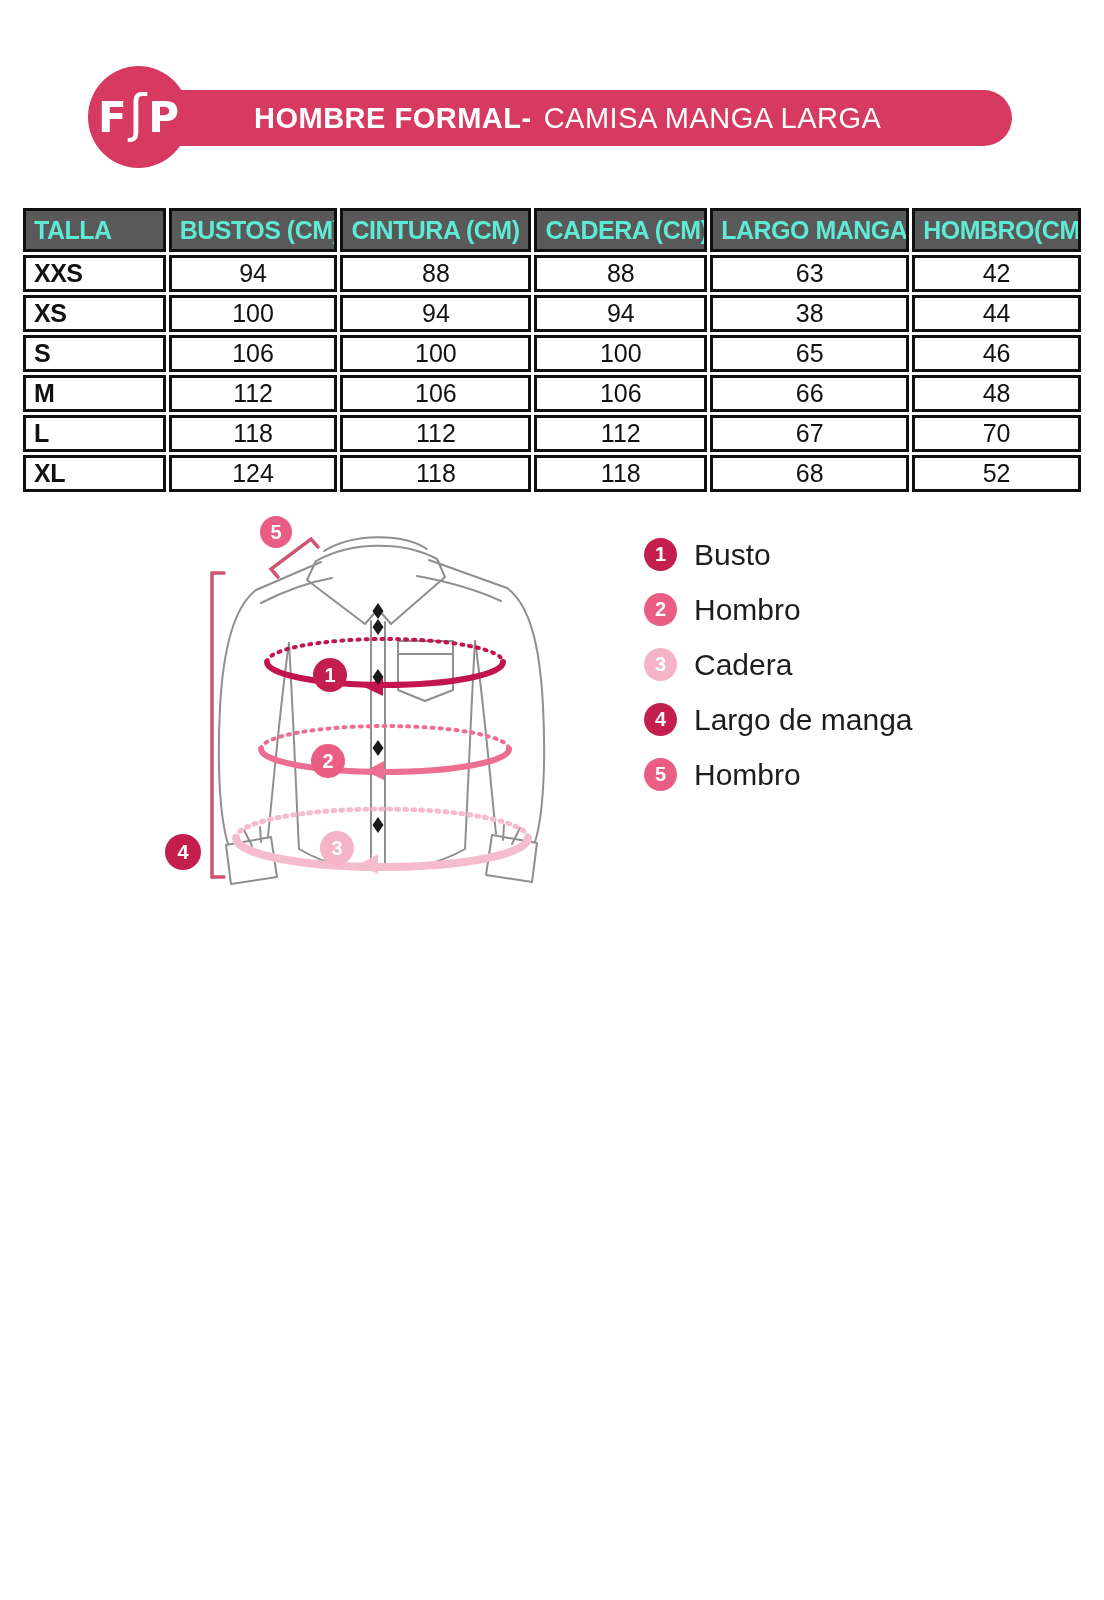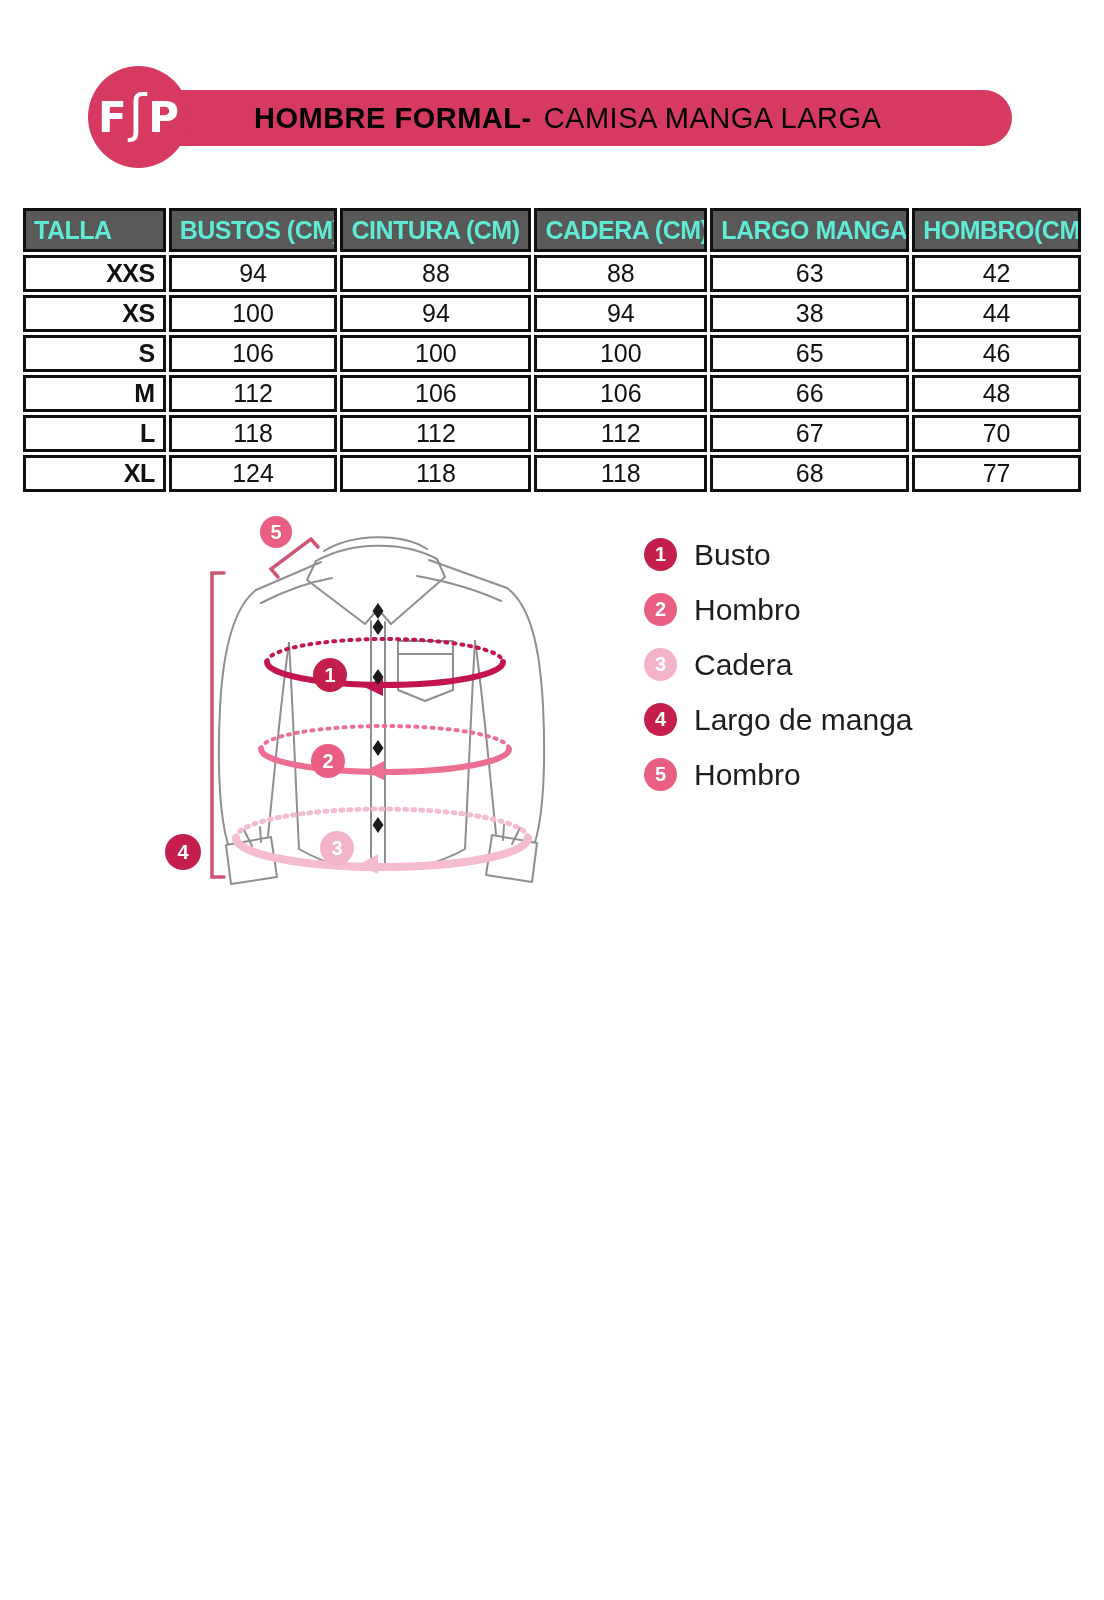--- a/index.html
+++ b/index.html
@@ -2,37 +2,37 @@
 <html style="--brand-pink: #d63a60; --table-header-bg: #595959; --table-border: #101010; --shirt-outline: #8f8f8f; --ink: #1d1d1f;"><head>
 <meta charset="utf-8">
 <style>
   html,body{margin:0;padding:0;background:#fff;}
   .page{position:relative;width:1104px;height:1600px;background:#fff;overflow:hidden;
         font-family:"Liberation Sans",sans-serif;color:#111;}
 
   
   .title-bar{position:absolute;left:150px;top:90px;width:862px;height:56px;
              background:var(--brand-pink);border-radius:28px;display:flex;align-items:center;
-             box-sizing:border-box;padding-left:104px;color:#000000;font-size:29px;letter-spacing:.5px;}
+             box-sizing:border-box;padding-left:104px;color:#ffffff;font-size:29px;letter-spacing:.5px;}
   .title-bold{font-weight:700;margin-right:12px;}
   .title-reg{font-weight:400;text-align:right;}
   .logo{position:absolute;left:88px;top:66px;width:101px;height:102px;border-radius:50%;
         background:var(--brand-pink);display:flex;align-items:center;justify-content:center;
         color:#fff;z-index:2;font-family:"DejaVu Sans",sans-serif;}
   .logo .lf,.logo .lp{font-size:42px;font-weight:700;}
   .logo .ls{font-size:52px;font-weight:400;margin:0 2px;position:relative;top:-4px;}
 
   
   table.size-table{position:absolute;left:20px;top:205px;width:1064px;
                    border-collapse:separate;border-spacing:3px 3px;table-layout:fixed;}
   .size-table th,.size-table td{border:3px solid var(--table-border);background:#fff;overflow:hidden;white-space:nowrap;}
   .size-table thead th{background:var(--table-header-bg);color:#5eead4;text-align:left;
                        font-size:25px;font-weight:700;letter-spacing:-.5px;
                        height:32px;padding:3px 2px 3px 8px;}
-  .size-table tbody th{text-align:right;font-weight:700;font-size:25px;letter-spacing:-.5px;
+  .size-table tbody th{text-align:left;font-weight:700;font-size:25px;letter-spacing:-.5px;
                        padding:0 8px;height:27px;}
   .size-table tbody td{text-align:center;font-size:25px;font-weight:400;height:27px;line-height:27px;padding:2px;}
 
   
   .shirt-svg{position:absolute;left:160px;top:500px;}
   .shirt-lines{stroke:var(--shirt-outline);}
   .badge-num{font-family:"Liberation Sans",sans-serif;font-size:20px;font-weight:700;fill:#fff;text-anchor:middle;}
 
   
   .legend{position:absolute;left:644px;top:538px;}
@@ -115,21 +115,21 @@
           <td>112</td>
           <td>67</td>
           <td>70</td>
         </tr>
         <tr>
           <th>XL</th>
           <td>124</td>
           <td>118</td>
           <td>118</td>
           <td>68</td>
-          <td>77</td>
+          <td>52</td>
         </tr>
       </tbody>
   </table>
 
   <svg class="shirt-svg" width="420" height="400" viewBox="0 0 420 400" xmlns="http://www.w3.org/2000/svg">
 
     <g class="shirt-lines" fill="none" stroke-width="2" stroke-linecap="round" stroke-linejoin="round">
 
       <path d="M96,90 C74,107 63,148 60,208 C57,268 60,318 68,344"></path>
       <path d="M129,143 C121,198 114,278 108,336"></path>

